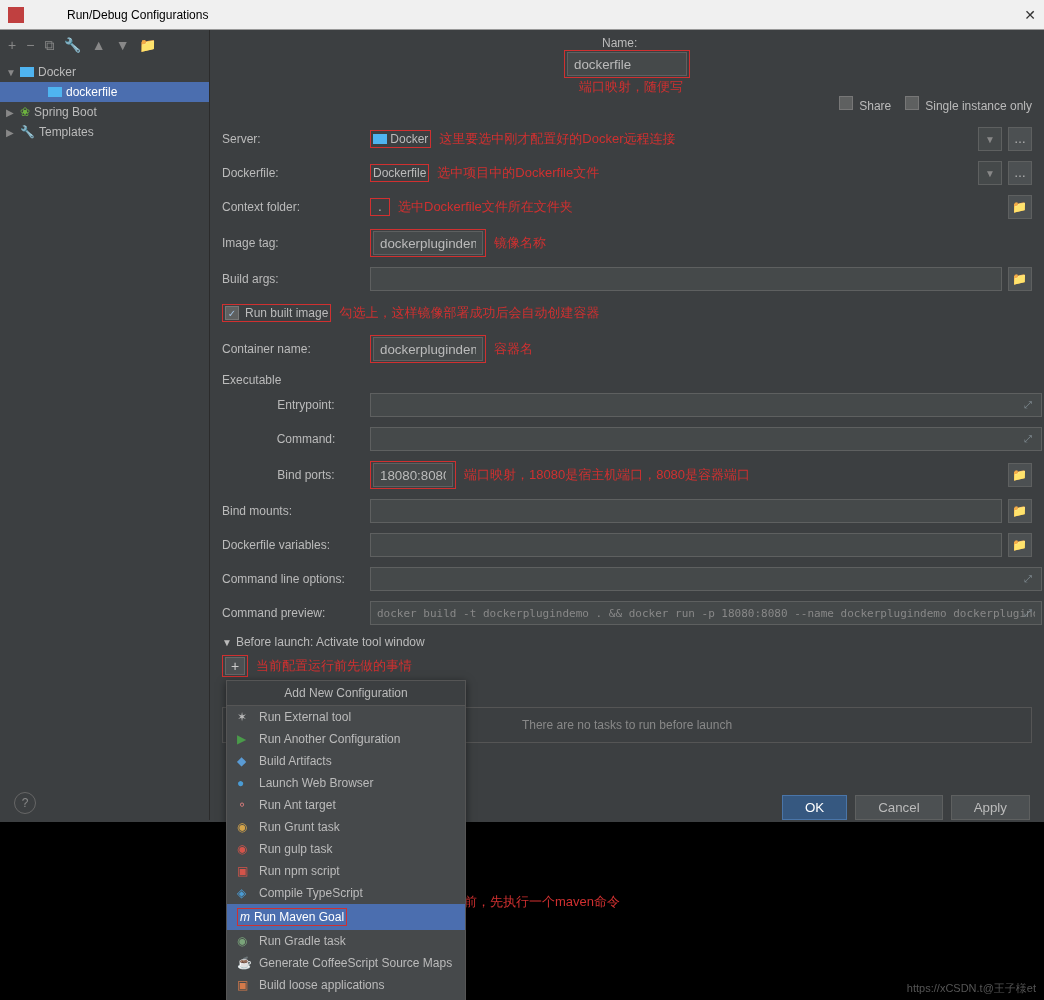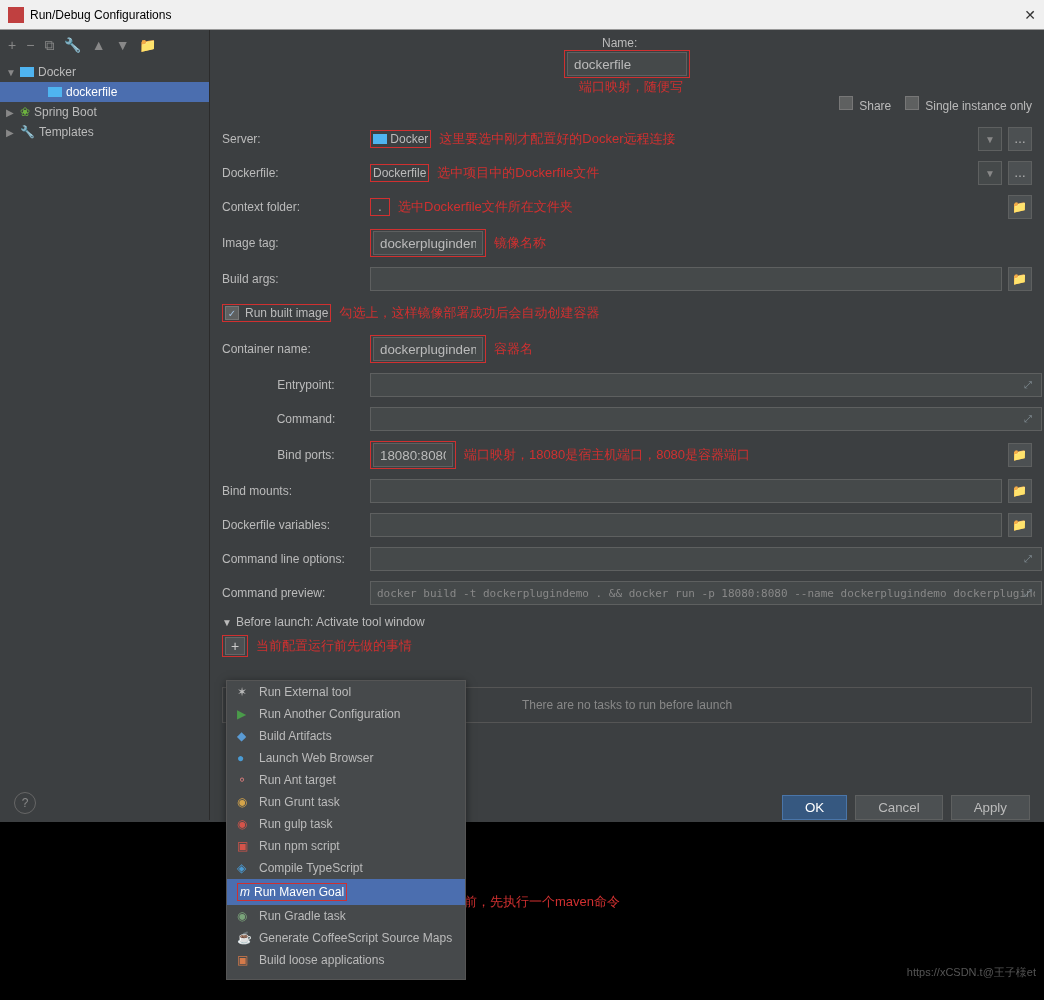--- a/index.html
+++ b/index.html
@@ -1,17 +1,17 @@
 <!DOCTYPE html>
 <html><head>
 <meta charset="utf-8">
 <style>
 * { box-sizing: border-box; margin: 0; padding: 0; }
 body { font-family: "Segoe UI", Arial, sans-serif; font-size: 12px; background: #3c3f41; color: #bbbbbb; width: 1044px; height: 1000px; overflow: hidden; position: relative; }
-.titlebar { background: #f0f0f0; color: #000; height: 30px; display: flex; align-items: center; padding: 0 8px; border-bottom: 1px solid #999; }
+.titlebar { background: #f0f0f0; color: #000; height: 30px; display: flex; align-items: center; padding: 0 8px; border-bottom: 1px solid #999; gap: 37px; }
 .titlebar-icon { width: 16px; height: 16px; background: #c04040; margin-right: 6px; }
 .titlebar-close { margin-left: auto; font-size: 14px; color: #333; cursor: pointer; }
 .main { display: flex; height: 790px; background: #3c3f41; }
 .sidebar { width: 210px; background: #3c3f41; border-right: 1px solid #2b2b2b; }
 .toolbar { display: flex; gap: 10px; padding: 6px 8px; align-items: center; height: 30px; }
 .toolbar span { color: #888; cursor: pointer; font-size: 14px; }
 .tree { padding: 2px 0; }
 .tree-item { padding: 3px 6px; display: flex; align-items: center; gap: 4px; cursor: pointer; }
 .tree-item.indent2 { padding-left: 48px; }
 .tree-item.selected { background: #4b6eaf; color: #fff; }
@@ -42,21 +42,21 @@
 .footer { position: absolute; bottom: 180px; right: 14px; display: flex; gap: 8px; }
 .btn { padding: 4px 22px; background: #4c5052; border: 1px solid #5e6060; color: #bbb; cursor: pointer; }
 .btn.primary { background: #365880; border-color: #4a75a8; color: #fff; }
 .help { position: absolute; bottom: 186px; left: 14px; width: 22px; height: 22px; border: 1px solid #666; border-radius: 50%; display: flex; align-items: center; justify-content: center; color: #888; cursor: pointer; }
 .black-area { position: absolute; bottom: 0; left: 0; right: 0; height: 178px; background: #000; }
 .popup { position: absolute; left: 226px; top: 680px; width: 240px; background: #46494b; border: 1px solid #555; box-shadow: 0 2px 8px rgba(0,0,0,0.5); z-index: 10; }
 .popup-header { background: #3c3f41; padding: 5px 10px; text-align: center; color: #bbb; border-bottom: 1px solid #555; }
 .popup-item { padding: 4px 10px; display: flex; align-items: center; gap: 8px; cursor: pointer; color: #bbb; }
 .popup-item.selected { background: #4b6eaf; color: #fff; }
 .popup-icon { width: 14px; font-size: 12px; }
-.watermark { position: absolute; bottom: 20px; right: 8px; color: #555; font-size: 11px; }
+.watermark { position: absolute; bottom: 4px; right: 8px; color: #555; font-size: 11px; }
 .name-row { display: flex; align-items: center; margin-bottom: 14px; flex-direction: column; }
 .show-cmd { padding-left: 20px; color: #bbb; display: flex; align-items: center; gap: 4px; margin-top: 12px; }
 .preview-input { font-family: monospace; font-size: 11px; color: #888; }
 .plus-box { width: 20px; height: 18px; background: #4c5052; border: 1px solid #666; display: inline-flex; align-items: center; justify-content: center; font-size: 14px; color: #ccc; }
 </style>
 </head>
 <body>
 
 <div class="titlebar">
   <div class="titlebar-icon"></div>
@@ -165,20 +165,21 @@
     </div>
 
     <div class="row">
       <label>Container name:</label>
       <span class="redbox">
           <input class="input" style="width: 110px;" value="dockerplugindemo">
         </span>
       <span class="redtext">容器名</span>
     </div>
 
+    <div class="section-header">Executable</div>
 
     <div class="row indent">
       <label>Entrypoint:</label>
       <input class="input" style="">
       <span class="expand-icon" style="margin-left:-18px">⤢</span>
     </div>
 
     <div class="row indent">
       <label>Command:</label>
       <input class="input" style="">
@@ -243,20 +244,21 @@
 
 <div class="footer">
   <button class="btn primary">OK</button>
   <button class="btn">Cancel</button>
   <button class="btn">Apply</button>
 </div>
 
 <div class="black-area"></div>
 
 <div class="popup">
+  <div class="popup-header">Add New Configuration</div>
   <div class="popup-item">
       <span class="popup-icon">✶</span>
       <span>Run External tool</span>
     </div>
   <div class="popup-item">
       <span class="popup-icon" style="color:#4a9b4a">▶</span>
       <span>Run Another Configuration</span>
     </div>
   <div class="popup-item">
       <span class="popup-icon" style="color:#5a9bd4">◆</span>

